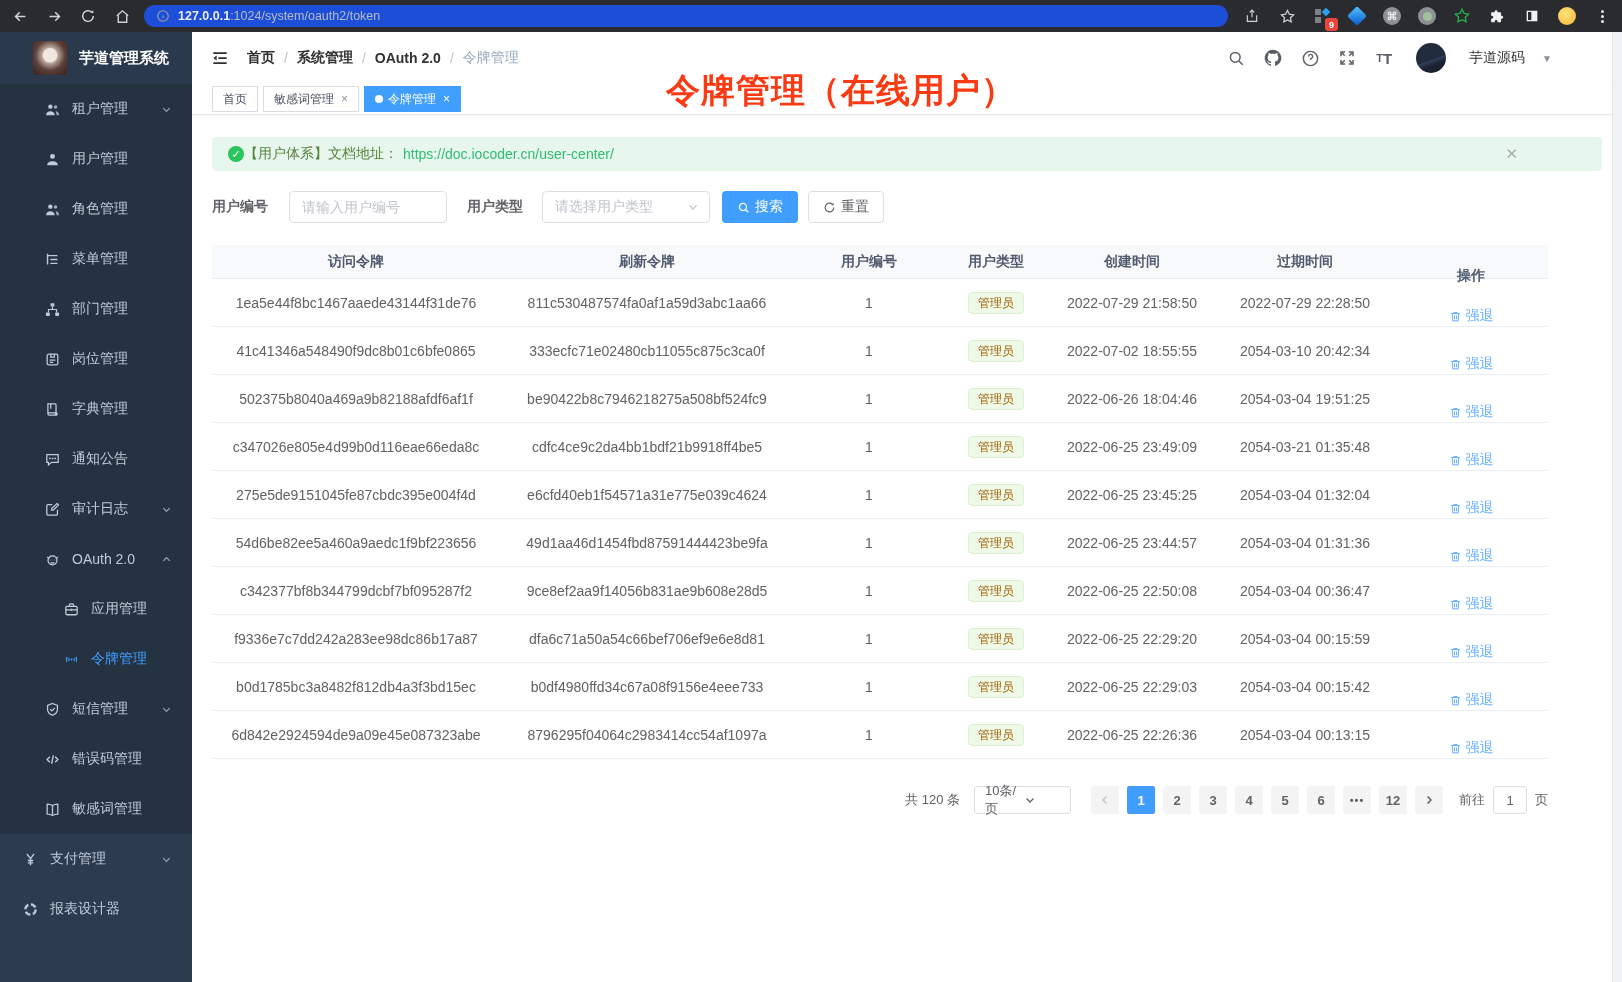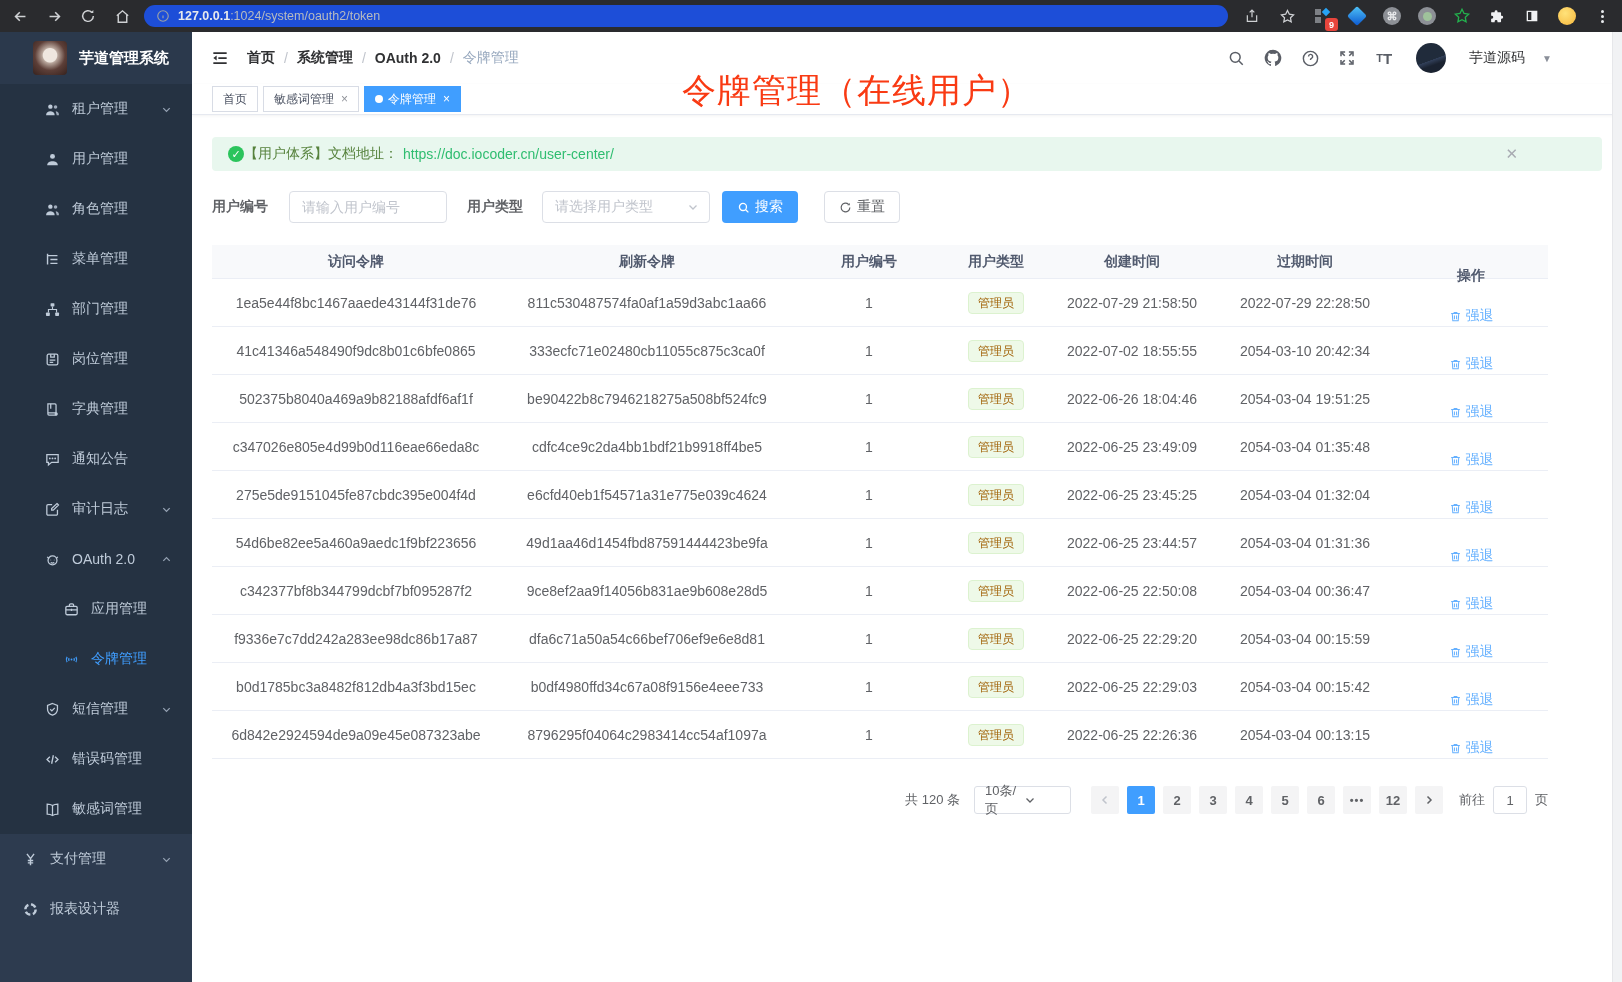--- a/index.html
+++ b/index.html
@@ -81,21 +81,21 @@
     border-bottom:1px solid #e6e9f0;box-shadow:0 1px 3px rgba(0,0,0,.05);
     display:flex;align-items:center;padding-left:20px;gap:5px;z-index:20;}
   .tag{height:26px;padding:0 10px;border:1px solid #d8dce5;background:#fff;color:#495060;
     font-size:12px;display:flex;align-items:center;gap:5px;cursor:pointer;}
   .tag .tclose{color:#90939a;font-size:12px;margin-left:2px;cursor:pointer;}
   .tag.active{background:var(--accent);border-color:var(--accent);color:#fff;}
   .tag.active .tclose{color:#fff;}
   .tag .dot{width:8px;height:8px;border-radius:50%;background:#fff;flex:none;}
 
   
-  .annotation{position:absolute;left:682px;top:68px;z-index:70;font-size:34px;font-weight:normal;
+  .annotation{position:absolute;left:666px;top:68px;z-index:70;font-size:34px;font-weight:bold;
     color:var(--annotation);letter-spacing:1px;white-space:nowrap;}
 
   
   .content{position:absolute;left:192px;top:116px;right:0;bottom:0;background:#fff;padding:21px 20px 0;z-index:10;}
   .alert{height:34px;width:1390px;background:#e8f7ee;border-radius:4px;display:flex;align-items:center;
     padding:0 16px;position:relative;}
   .check-circle{width:16px;height:16px;border-radius:50%;background:#2bc45c;color:#fff;font-size:11px;
     display:flex;align-items:center;justify-content:center;flex:none;}
   .alert-label{color:#56823c;font-size:14px;}
   .alert-link{color:#2fbd70;font-size:14px;margin-left:5px;cursor:pointer;text-decoration:none;}
@@ -107,21 +107,21 @@
     padding:0 12px;font-size:14px;color:#1d4ed8;font-family:inherit;outline:none;}
   .f-input::placeholder{color:#c0c4cc;}
   .f-select{width:168px;height:32px;border:1px solid #dcdfe6;border-radius:4px;margin-left:19px;
     display:flex;align-items:center;padding:0 10px 0 12px;cursor:pointer;}
   .f-select .ph{color:#c0c4cc;font-size:14px;flex:1;}
   .sel-arrow{color:#c0c4cc;display:flex;}
   .flabel.second{margin-left:20px;}
   .btn{height:32px;border-radius:4px;font-size:14px;display:flex;align-items:center;gap:5px;
     cursor:pointer;border:1px solid transparent;padding:0 14px;font-family:inherit;}
   .btn-primary{background:var(--accent);color:#fff;margin-left:12px;}
-  .btn-plain{background:#fff;border-color:#dcdfe6;color:#606266;margin-left:26px;}
+  .btn-plain{background:#fff;border-color:#dcdfe6;color:#606266;margin-left:10px;}
   .btn .bic{display:flex;}
 
   
   .table{margin-top:22px;width:1336px;font-size:14px;}
   .thead{display:flex;align-items:center;height:34px;background:#f8f9fb;border-bottom:1px solid #ebeef5;}
   .th{font-weight:bold;color:#515a6e;text-align:center;}
   .trow{display:flex;align-items:center;height:48px;border-bottom:1px solid #ebeef5;color:#606266;}
   .td{text-align:center;overflow:hidden;white-space:nowrap;}
   .c0{width:288px;} .c1{width:294px;} .c2{width:150px;} .c3{width:104px;}
   .c4{width:168px;} .c5{width:178px;} .c6{width:154px;margin-top:28px;}
@@ -602,21 +602,21 @@
               </span>
               <span>强退</span>
             </span></span>
         </div>
         <div class="trow">
           <span class="td c0">c347026e805e4d99b0d116eae66eda8c</span>
           <span class="td c1">cdfc4ce9c2da4bb1bdf21b9918ff4be5</span>
           <span class="td c2">1</span>
           <span class="td c3"><span class="badge-success">管理员</span></span>
           <span class="td c4">2022-06-25 23:49:09</span>
-          <span class="td c5">2054-03-04 01:35:48</span>
+          <span class="td c5">2054-03-21 01:35:48</span>
           <span class="td c6"><span class="action-link">
               <span class="aic">
                 <svg viewBox="0 0 24 24" width="13" height="13" fill="none" stroke="currentColor" stroke-width="1.9">
                   <path d="M4 6.5h16M9.5 6.5v-2h5v2M6 6.5l1 13.5h10l1-13.5M10 10v7M14 10v7"></path>
                 </svg>
               </span>
               <span>强退</span>
             </span></span>
         </div>
         <div class="trow">

